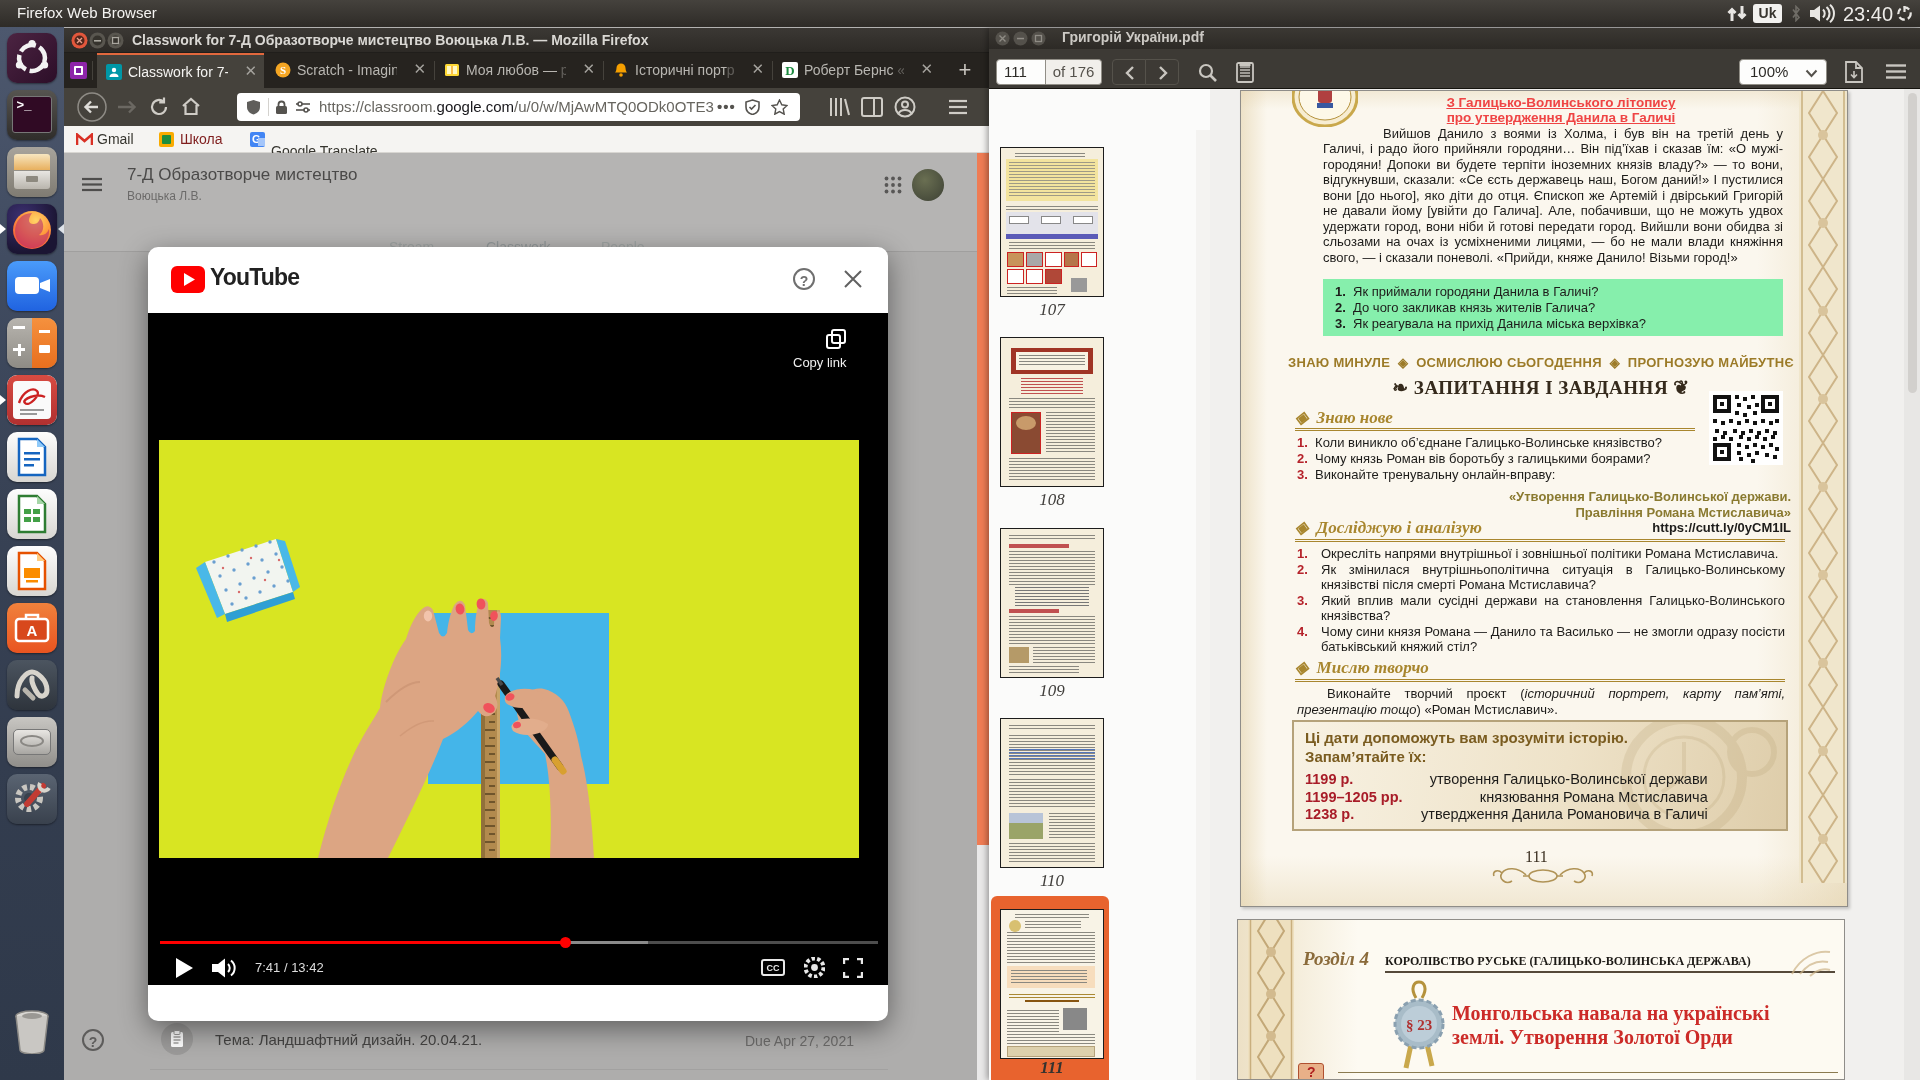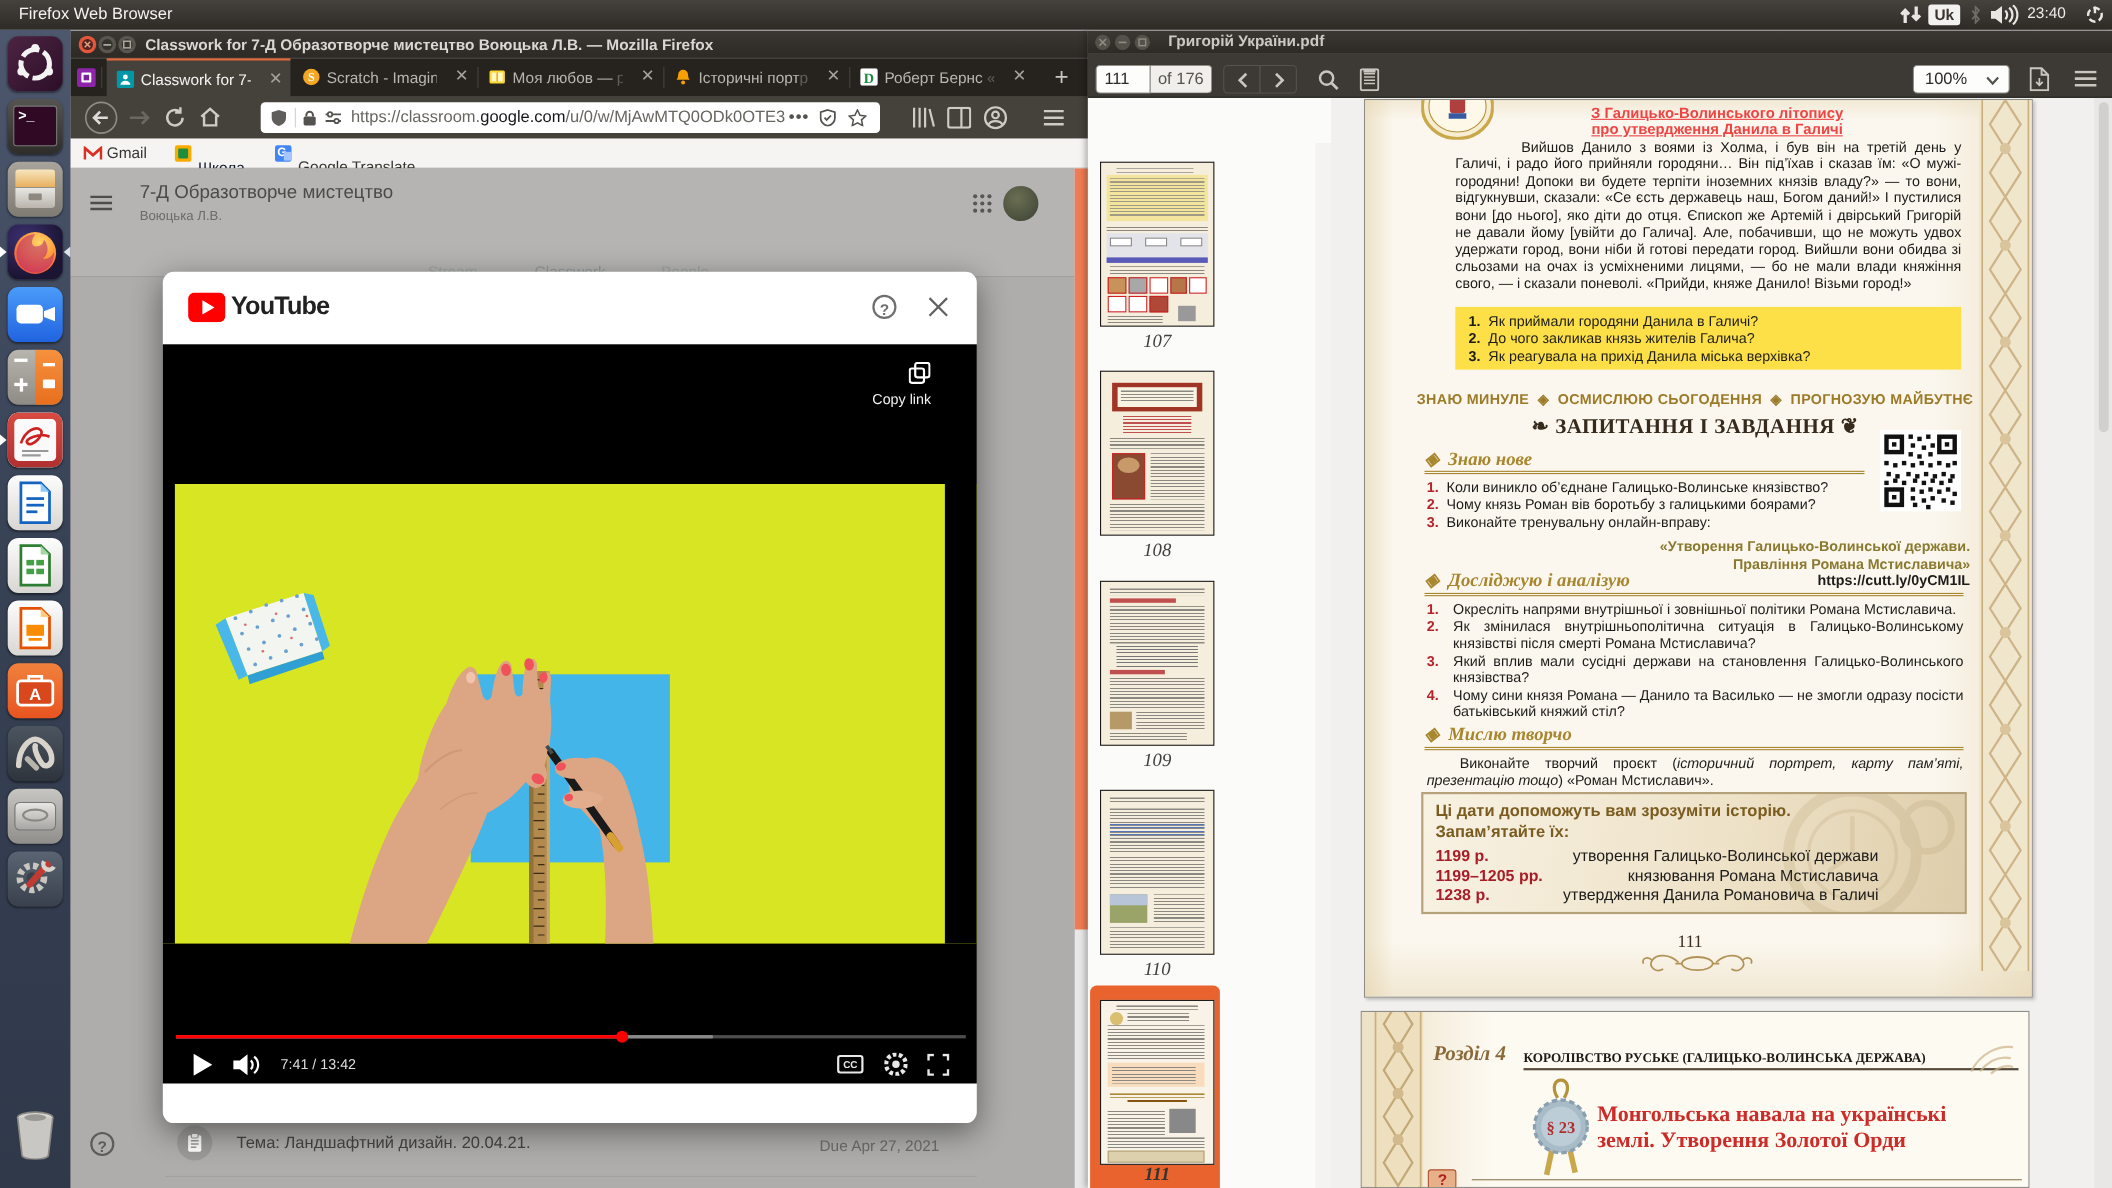--- a/index.html
+++ b/index.html
@@ -48,21 +48,21 @@
     <path d="M17 2v11M13.5 10L17 13.5L20.5 10" stroke="#e8e6e3" stroke-width="3" fill="none"></path>
   </svg>
   <div class="a" style="left:1753px;top:4px;width:29px;height:19px;background:#f2f1ef;border-radius:3px;color:#38352f;font-weight:bold;font-size:14px;text-align:center;line-height:19px;">Uk</div>
   <svg class="a" style="left:1790px;top:5px;" width="12" height="17" viewBox="0 0 12 17">
     <path d="M3 4.5L9 12.5L6 15.5V1.5L9 4.5L3 12.5" stroke="#6f6c66" stroke-width="1.6" fill="none"></path>
   </svg>
   <svg class="a" style="left:1809px;top:4px;" width="28" height="19" viewBox="0 0 28 19">
     <polygon points="1,6 5,6 11,1.5 11,17.5 5,13 1,13" fill="#e8e6e3"></polygon>
     <path d="M14 5.5 A5.5 5.5 0 0 1 14 13.5 M17.5 3 A 8.5 8.5 0 0 1 17.5 16 M21 0.8 A 11.5 11.5 0 0 1 21 18.2" stroke="#e8e6e3" stroke-width="2" fill="none"></path>
   </svg>
-  <div class="a" style="left:1843px;top:3px;font-size:14px;color:#eeece9;">23:40</div>
+  <div class="a" style="left:1843px;top:3px;font-size:20px;color:#eeece9;">23:40</div>
   <svg class="a" style="left:1894px;top:3px;" width="21" height="21" viewBox="0 0 21 21">
     <g stroke="#e8e6e3" stroke-width="2.2" fill="none">
     <circle cx="10.5" cy="10.5" r="6.2" stroke-dasharray="6 3.2"></circle>
     <line x1="10.5" y1="3" x2="10.5" y2="9"></line>
     </g>
   </svg>
 </div>
 
 <div id="dock">
 
@@ -345,21 +345,21 @@
   </div>
 
   <div class="a" style="left:0;top:98px;width:926px;height:27px;background:#f5f4f2;border-bottom:1px solid #d8d6d2;">
     <svg class="a" style="left:12px;top:7px;" width="17" height="13" viewBox="0 0 17 13">
           <path d="M1 12 V1.5 L8.5 8 L16 1.5 V12" stroke="#d93025" stroke-width="2.6" fill="none"></path>
         </svg>
     <div class="a" style="left:33px;top:5px;font-size:14px;color:#36352f;">Gmail</div>
     <div class="a" style="left:95px;top:6px;width:15px;height:15px;background:#f9ab00;border-radius:2px;">
           <div class="a" style="left:3px;top:3px;width:9px;height:9px;background:#1e8e3e;border-radius:1px;"></div>
         </div>
-    <div class="a" style="left:116px;top:18px;font-size:14px;color:#0f172a;">Школа</div>
+    <div class="a" style="left:116px;top:5px;font-size:14px;color:#7f1d1d;">Школа</div>
     <div class="a" style="left:186px;top:6px;width:15px;height:15px;background:#4285f4;border-radius:2px;">
           <div class="a" style="left:2px;top:1px;color:#fff;font-size:11px;font-weight:bold;">G</div>
           <div class="a" style="left:8px;top:6px;width:7px;height:8px;background:#a5c6fa;"></div>
         </div>
     <div class="a" style="left:207px;top:5px;font-size:14px;color:#36352f;margin-top:12px;">Google Translate</div>
   </div>
 
   <div class="a" style="left:0;top:125px;width:926px;height:927px;background:#aeadac;overflow:hidden;padding-left:40px;" id="ffcontent">
 
     <div class="a" style="left:0;top:0;width:926px;height:99px;background:#b5b4b3;border-bottom:1px solid #a09f9e;"></div>
@@ -769,21 +769,21 @@
         <ellipse cx="33" cy="30" rx="26" ry="23" fill="#fdf8e8" stroke="#b5923c" stroke-width="1"></ellipse>
         <rect x="26" y="20" width="14" height="16" rx="3" fill="#b04040"></rect>
         <circle cx="33" cy="18" r="5" fill="#e8c898"></circle>
         <path d="M25 36 h16 v5 h-16z" fill="#3858a0"></path>
       </svg>
 
       <div class="a" style="left:90px;top:4px;width:460px;text-align:center;font-size:13.5px;font-weight:bold;color:#ef4444;line-height:15px;text-decoration:underline;">З Галицько-Волинського літопису<br>про утвердження Данила в Галичі</div>
 
       <div class="a" style="left:82px;top:35px;width:460px;font-size:13px;line-height:15.45px;color:#1d1c1a;text-align:justify;text-indent:60px;">Вийшов Данило з воями із Холма, і був він на третій день у Галичі, і радо його прийняли городяни… Він під’їхав і сказав їм: «О мужі-городяни! Допоки ви будете терпіти іноземних князів владу?» — то вони, відгукнувши, сказали: «Се єсть державець наш, Богом даний!» І пустилися вони [до нього], яко діти до отця. Єпископ же Артемій і двірський Григорій не давали йому [увійти до Галича]. Але, побачивши, що не можуть удвох удержати город, вони ніби й готові передати город. Вийшли вони обидва зі сльозами на очах із усміхненими лицями, — бо не мали влади княжіння свого, — і сказали поневолі. «Прийди, княже Данило! Візьми город!»</div>
 
-      <div class="a" style="left:82px;top:188px;width:460px;height:57px;background:#fde047;">
+      <div class="a" style="left:82px;top:188px;width:460px;height:57px;background:#86efac;">
         <div class="a" style="left:12px;top:5px;font-size:13px;line-height:16px;color:#1d1c1a;"><b>1.</b>&nbsp;&nbsp;Як приймали городяни Данила в Галичі?<br><b>2.</b>&nbsp;&nbsp;До чого закликав князь жителів Галича?<br><b>3.</b>&nbsp;&nbsp;Як реагувала на прихід Данила міська верхівка?</div>
       </div>
 
       <div class="a" style="left:40px;top:264px;width:520px;text-align:center;font-size:13px;font-weight:bold;color:#9c7b28;letter-spacing:0.3px;">ЗНАЮ МИНУЛЕ &nbsp;◈&nbsp; ОСМИСЛЮЮ СЬОГОДЕННЯ &nbsp;◈&nbsp; ПРОГНОЗУЮ МАЙБУТНЄ</div>
 
       <div class="a" style="left:40px;top:285px;width:520px;text-align:center;font-size:19px;font-weight:bold;color:#352a1c;font-family:'Liberation Serif',serif;letter-spacing:0.5px;">❧&nbsp;ЗАПИТАННЯ І ЗАВДАННЯ&nbsp;❦</div>
 
       <div class="a" style="left:54px;top:316px;font-size:17px;font-style:italic;font-weight:bold;color:#a8862e;font-family:'Liberation Serif',serif;">◈ &nbsp;Знаю нове</div>
       <div class="a" style="left:54px;top:337px;width:400px;height:3px;border-top:1px solid #a8862e;border-bottom:1px solid #a8862e;"></div>
       <div class="a" style="left:56px;top:344px;width:420px;font-size:13px;line-height:16px;color:#1d1c1a;">

